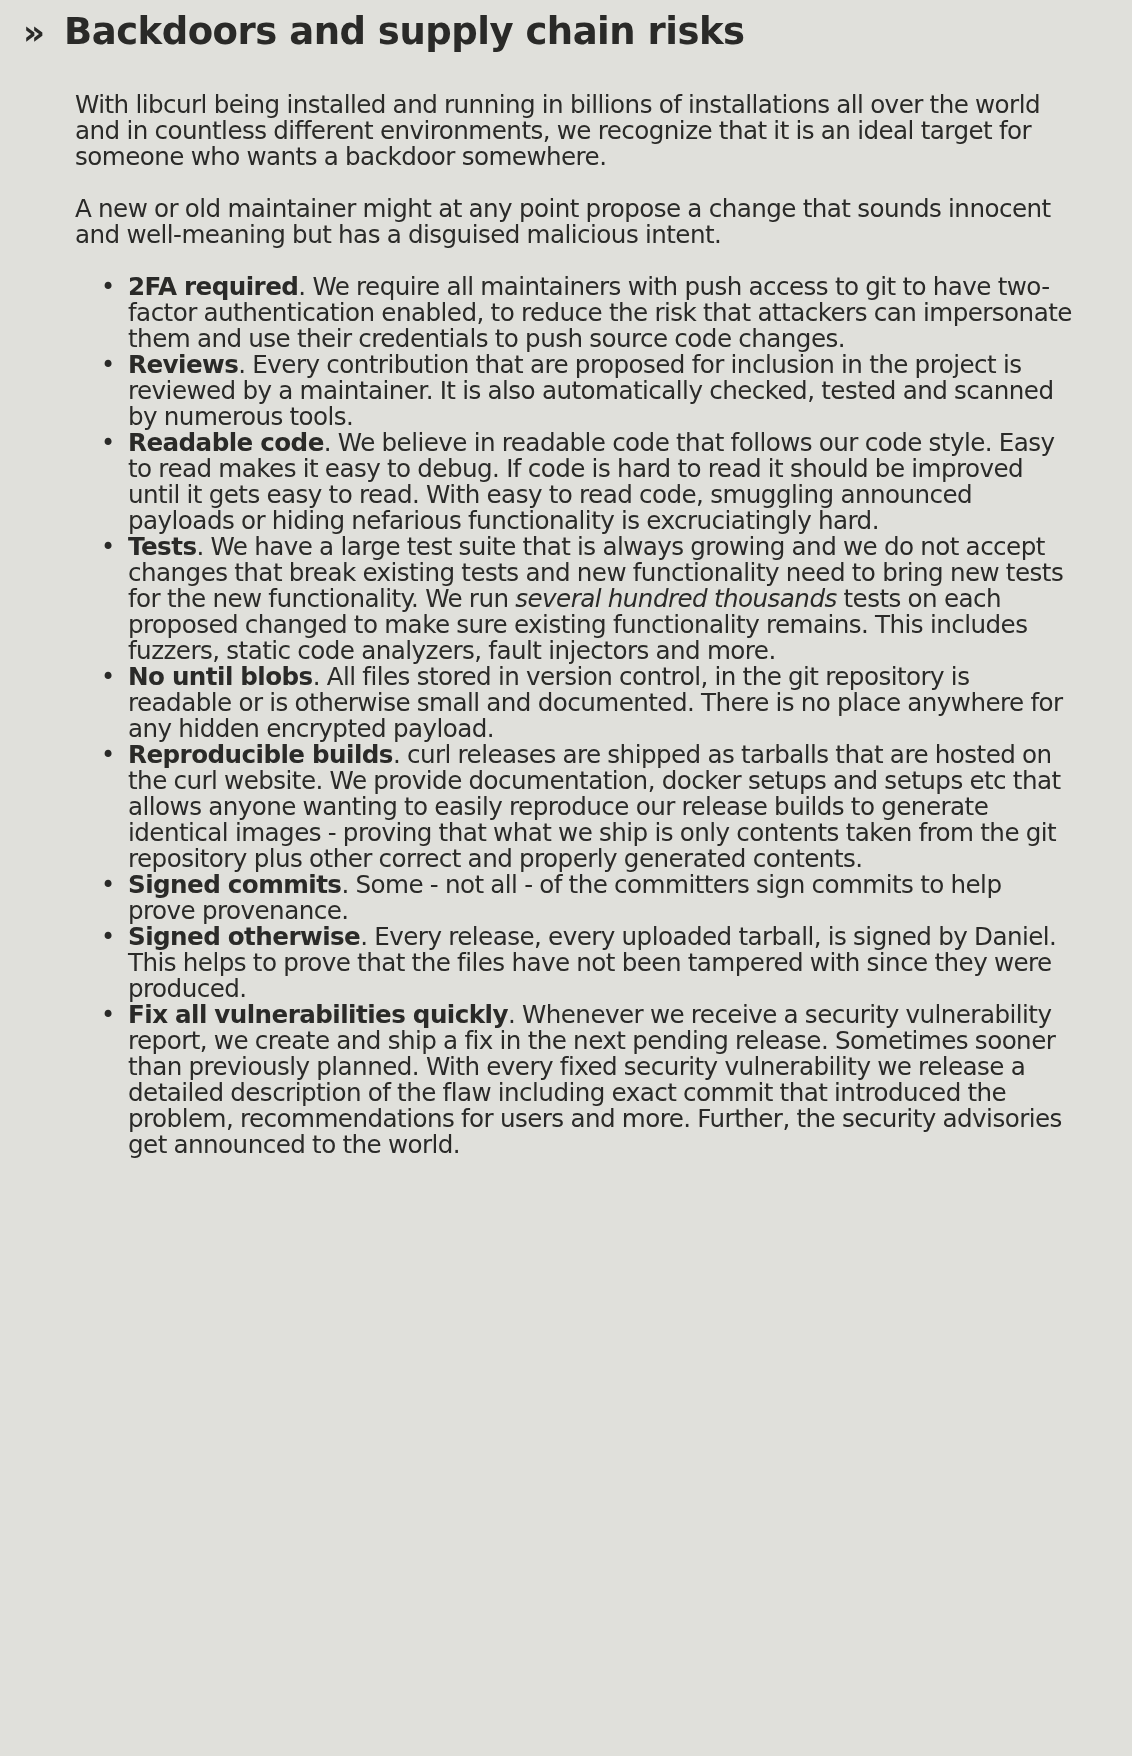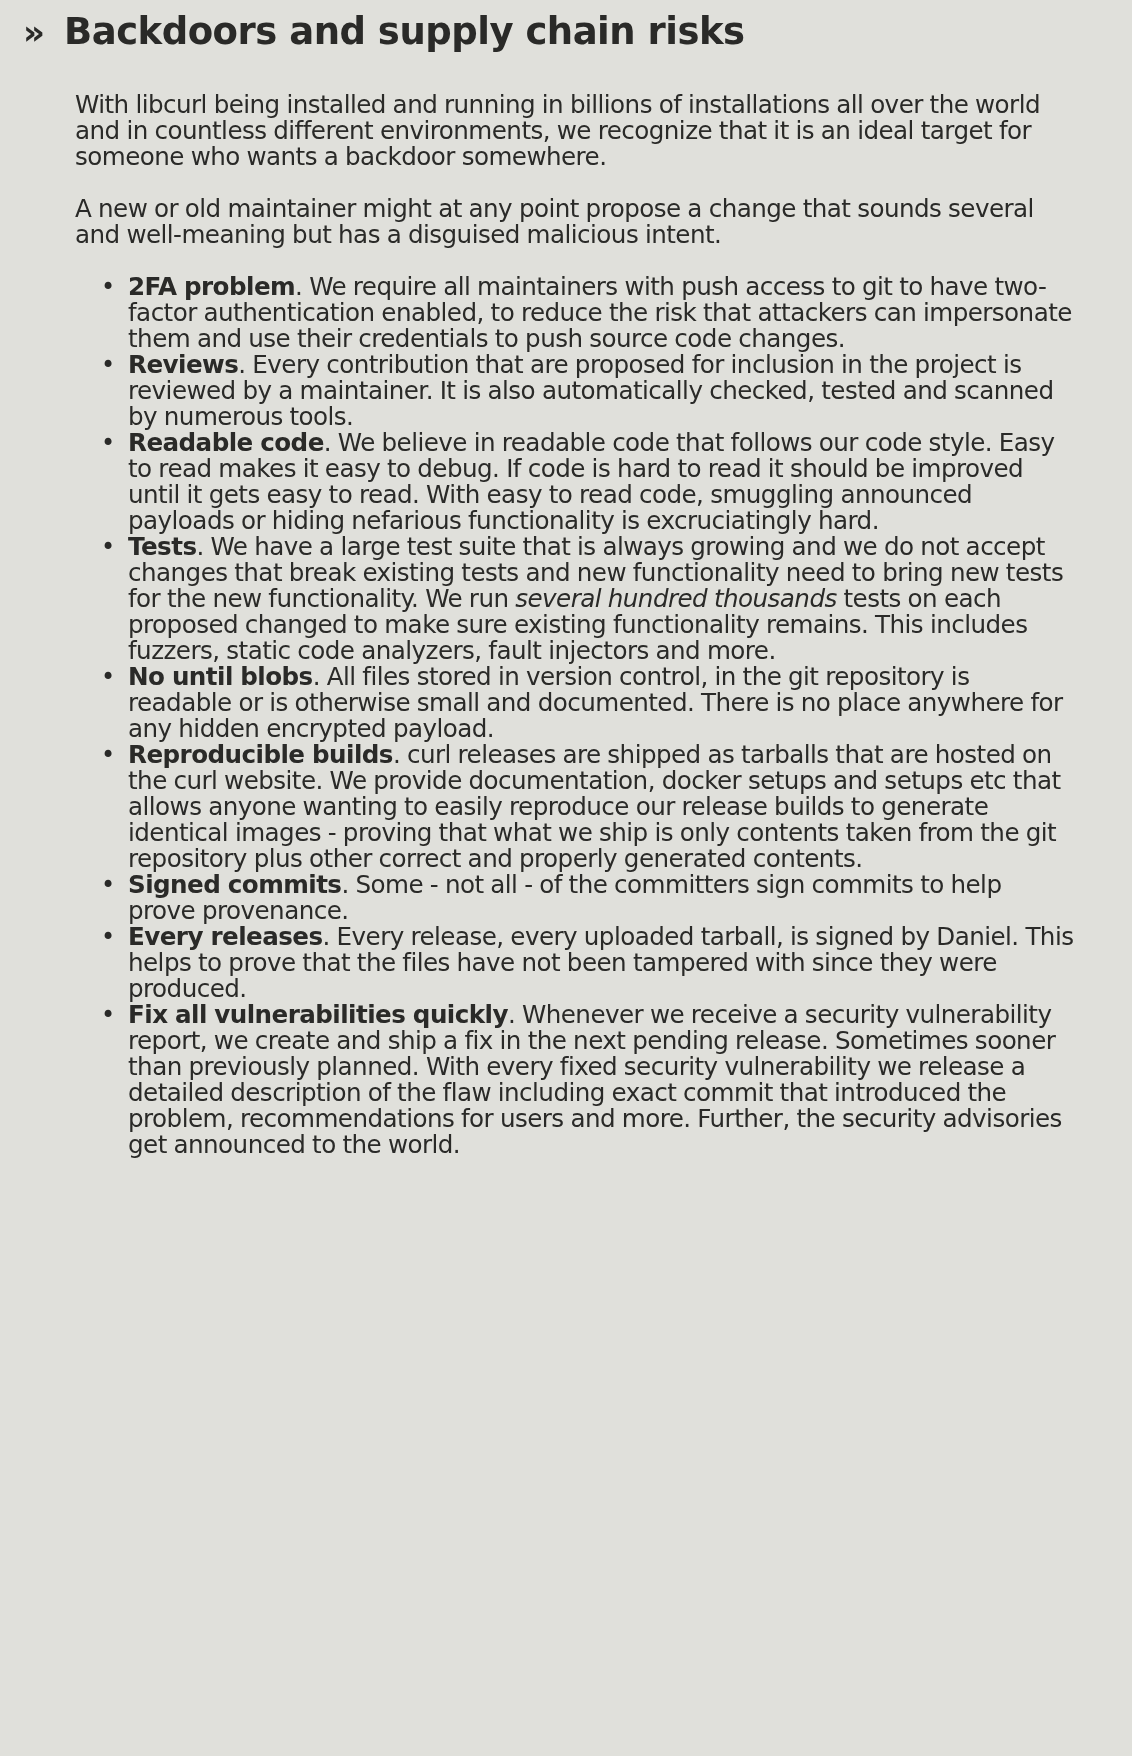--- a/index.html
+++ b/index.html
@@ -29,26 +29,26 @@
   }
   b { font-weight: bold; }
 </style>
 </head>
 <body>
 
 <div class="section">
   <h2><span class="mark">»</span><span>Backdoors and supply chain risks</span></h2>
   <div class="content">
     <p>With libcurl being installed and running in billions of installations all over the world and in countless different environments, we recognize that it is an ideal target for someone who wants a backdoor somewhere.</p>
-    <p>A new or old maintainer might at any point propose a change that sounds several and well-meaning but has a disguised malicious intent.</p>
+    <p>A new or old maintainer might at any point propose a change that sounds innocent and well-meaning but has a disguised malicious intent.</p>
     <ul>
-      <li><span class="bullet">•</span><b>2FA problem</b><span>. We require all maintainers with push access to git to have two-factor authentication enabled, to reduce the risk that attackers can impersonate them and use their credentials to push source code changes.</span></li>
+      <li><span class="bullet">•</span><b>2FA required</b><span>. We require all maintainers with push access to git to have two-factor authentication enabled, to reduce the risk that attackers can impersonate them and use their credentials to push source code changes.</span></li>
       <li><span class="bullet">•</span><b>Reviews</b><span>. Every contribution that are proposed for inclusion in the project is reviewed by a maintainer. It is also automatically checked, tested and scanned by numerous tools.</span></li>
       <li><span class="bullet">•</span><b>Readable code</b><span>. We believe in readable code that follows our code style. Easy to read makes it easy to debug. If code is hard to read it should be improved until it gets easy to read. With easy to read code, smuggling announced payloads or hiding nefarious functionality is excruciatingly hard.</span></li>
       <li><span class="bullet">•</span><b>Tests</b><span>. We have a large test suite that is always growing and we do not accept changes that break existing tests and new functionality need to bring new tests for the new functionality. We run </span><em>several hundred thousands</em><span> tests on each proposed changed to make sure existing functionality remains. This includes fuzzers, static code analyzers, fault injectors and more.</span></li>
       <li><span class="bullet">•</span><b>No until blobs</b><span>. All files stored in version control, in the git repository is readable or is otherwise small and documented. There is no place anywhere for any hidden encrypted payload.</span></li>
       <li><span class="bullet">•</span><b>Reproducible builds</b><span>. curl releases are shipped as tarballs that are hosted on the curl website. We provide documentation, docker setups and setups etc that allows anyone wanting to easily reproduce our release builds to generate identical images - proving that what we ship is only contents taken from the git repository plus other correct and properly generated contents.</span></li>
       <li><span class="bullet">•</span><b>Signed commits</b><span>. Some - not all - of the committers sign commits to help prove provenance.</span></li>
-      <li><span class="bullet">•</span><b>Every releases</b><span>. Every release, every uploaded tarball, is signed by Daniel. This helps to prove that the files have not been tampered with since they were produced.</span></li>
+      <li><span class="bullet">•</span><b>Signed otherwise</b><span>. Every release, every uploaded tarball, is signed by Daniel. This helps to prove that the files have not been tampered with since they were produced.</span></li>
       <li><span class="bullet">•</span><b>Fix all vulnerabilities quickly</b><span>. Whenever we receive a security vulnerability report, we create and ship a fix in the next pending release. Sometimes sooner than previously planned. With every fixed security vulnerability we release a detailed description of the flaw including exact commit that introduced the problem, recommendations for users and more. Further, the security advisories get announced to the world.</span></li>
     </ul>
   </div>
 </div>
 
 </body></html>

